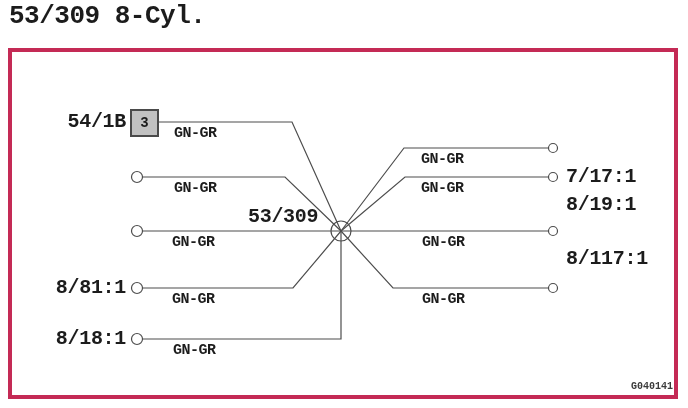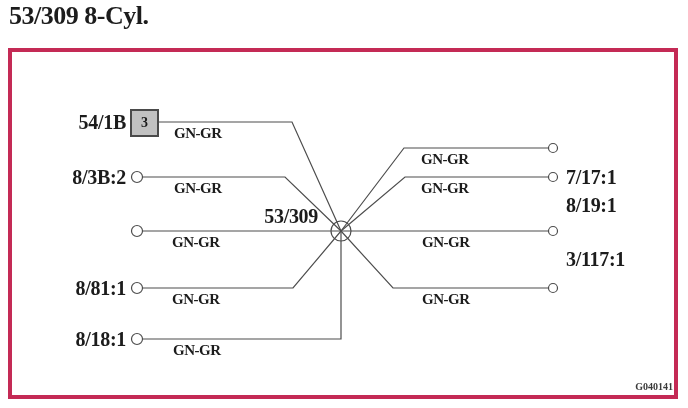--- a/index.html
+++ b/index.html
@@ -2,21 +2,21 @@
 <html><head>
 <meta charset="utf-8">
 <style>
   html, body { margin: 0; padding: 0; background: #ffffff; }
   #stage {
     position: relative;
     width: 688px;
     height: 400px;
     background: #ffffff;
     overflow: hidden;
-    font-family: Liberation Serif, serif;
+    font-family: Liberation Mono, monospace;
     color: #1c1c1c;
   }
   .abs { position: absolute; }
   #page-title {
     left: 9px; top: 1px;
     font-size: 26px;
     font-weight: bold;
     letter-spacing: -0.5px;
     white-space: nowrap;
   }
@@ -105,27 +105,26 @@
     <circle cx="553" cy="177" r="4.5" fill="#ffffff"></circle>
     <circle cx="553" cy="231" r="4.5" fill="#ffffff"></circle>
     <circle cx="553" cy="288" r="4.5" fill="#ffffff"></circle>
   </svg>
 
   <div id="connector-box" class="abs">3</div>
 
   <div id="splice-label" class="abs">53/309</div>
 
   <div class="abs term-label left-label" style="top:112px">54/1B</div>
-  <div class="abs term-label left-label" style="top:167px">8/3B:2</div>
   <div class="abs term-label left-label" style="top:278px">8/81:1</div>
   <div class="abs term-label left-label" style="top:329px">8/18:1</div>
 
   <div class="abs term-label right-label" style="top:139px">7/17:1</div>
   <div class="abs term-label right-label" style="top:167px">8/19:1</div>
-  <div class="abs term-label right-label" style="top:221px">3/117:1</div>
+  <div class="abs term-label right-label" style="top:221px">8/117:1</div>
 
   <div class="abs wire-label" style="left:174px; top:106px">GN-GR</div>
   <div class="abs wire-label" style="left:174px; top:161px">GN-GR</div>
   <div class="abs wire-label" style="left:172px; top:215px">GN-GR</div>
   <div class="abs wire-label" style="left:172px; top:272px">GN-GR</div>
   <div class="abs wire-label" style="left:173px; top:323px">GN-GR</div>
 
   <div class="abs wire-label" style="left:421px; top:132px">GN-GR</div>
   <div class="abs wire-label" style="left:421px; top:161px">GN-GR</div>
   <div class="abs wire-label" style="left:422px; top:215px">GN-GR</div>

